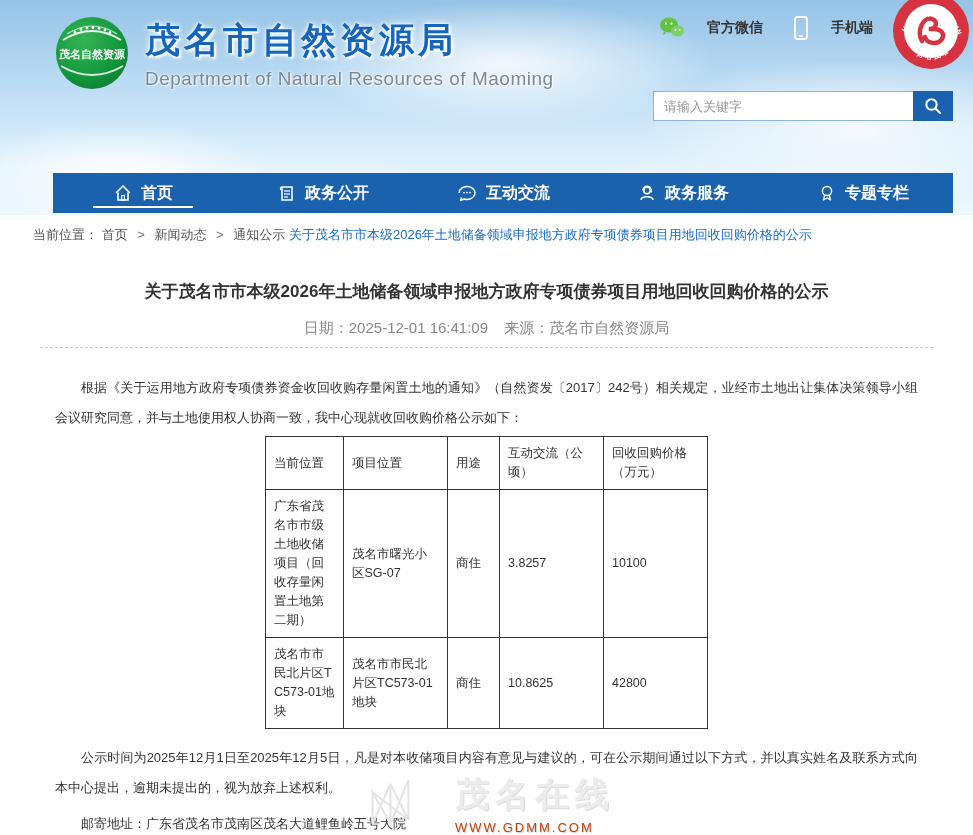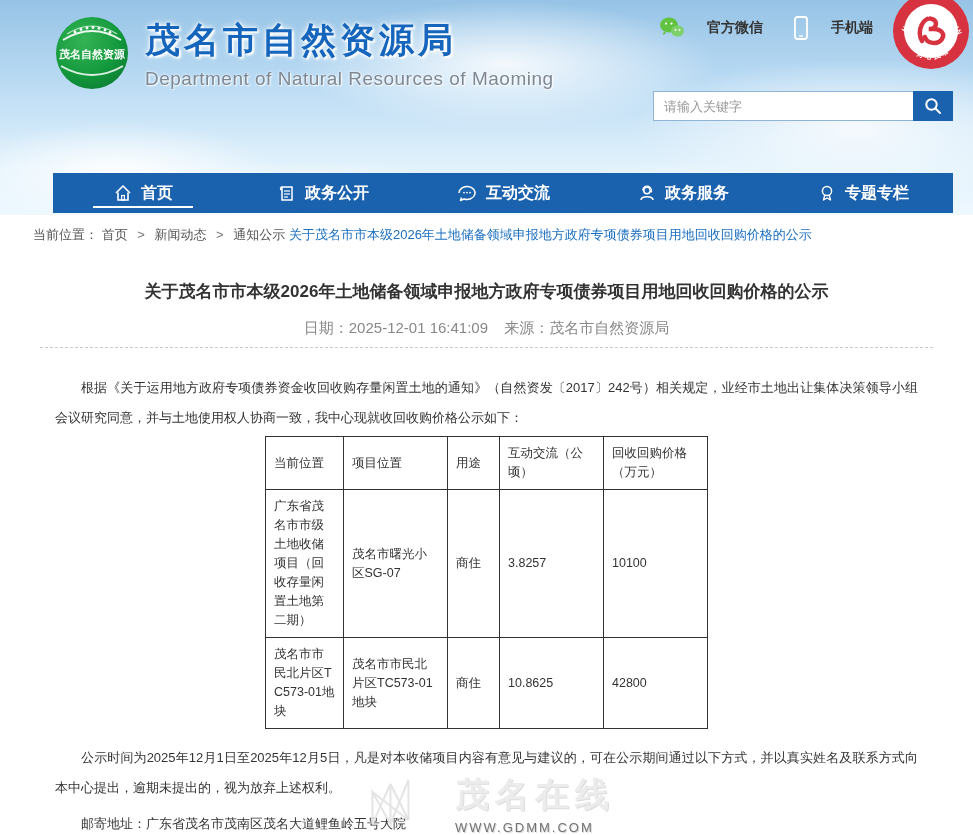--- a/index.html
+++ b/index.html
@@ -88,21 +88,21 @@
 
   
   .watermark {
     position:absolute; left:50%; bottom:0; transform:translateX(-48%);
     display:flex; align-items:flex-start; gap:17px; pointer-events:none;
   }
   .wm-name {
     font-size:34px; font-weight:bold; color:#ececec; letter-spacing:6px;
     text-shadow:1px 1px 0 #dcdcdc;
   }
-  .wm-url { font-size:13px; color:#737373; letter-spacing:2px; text-shadow:1px 1px 0 #d9d9d9; margin-top:2px; }
+  .wm-url { font-size:13px; color:#c2410c; letter-spacing:2px; text-shadow:1px 1px 0 #d9d9d9; margin-top:2px; }
 </style>
 </head>
 <body>
 
 <div class="page">
 
   <div class="banner">
 
     <div class="brand">
       <svg class="brand-logo" viewBox="0 0 74 74">

